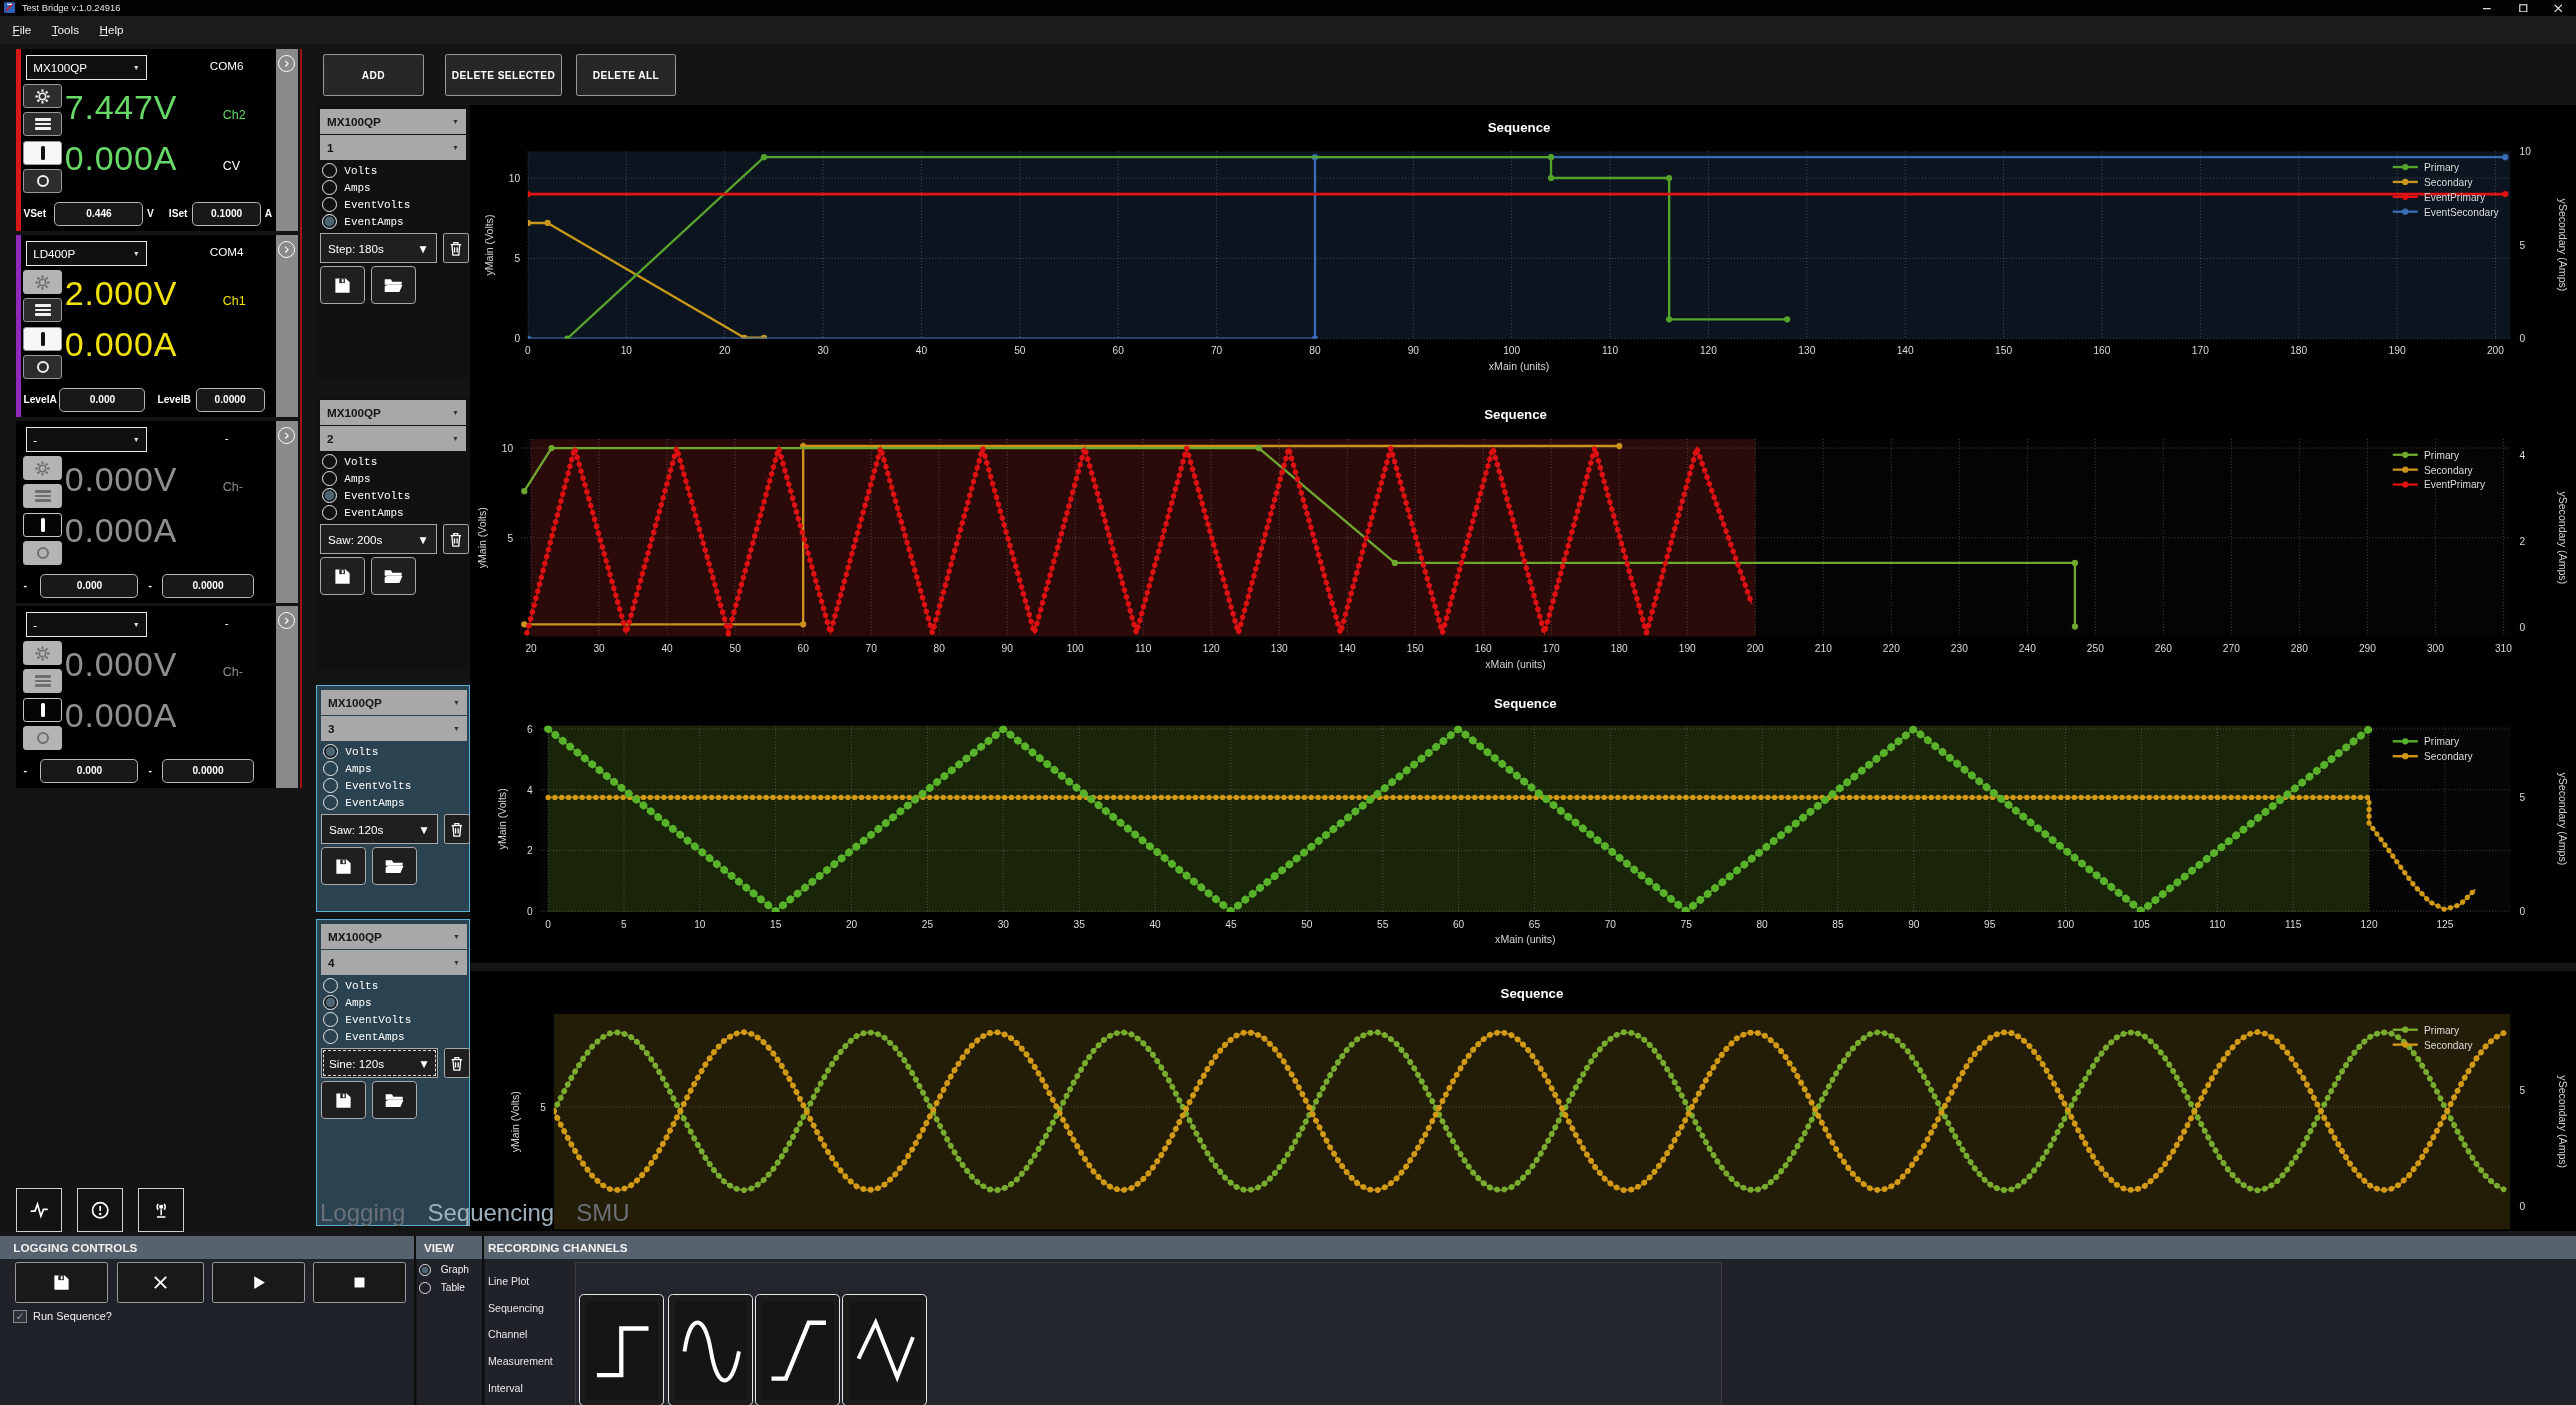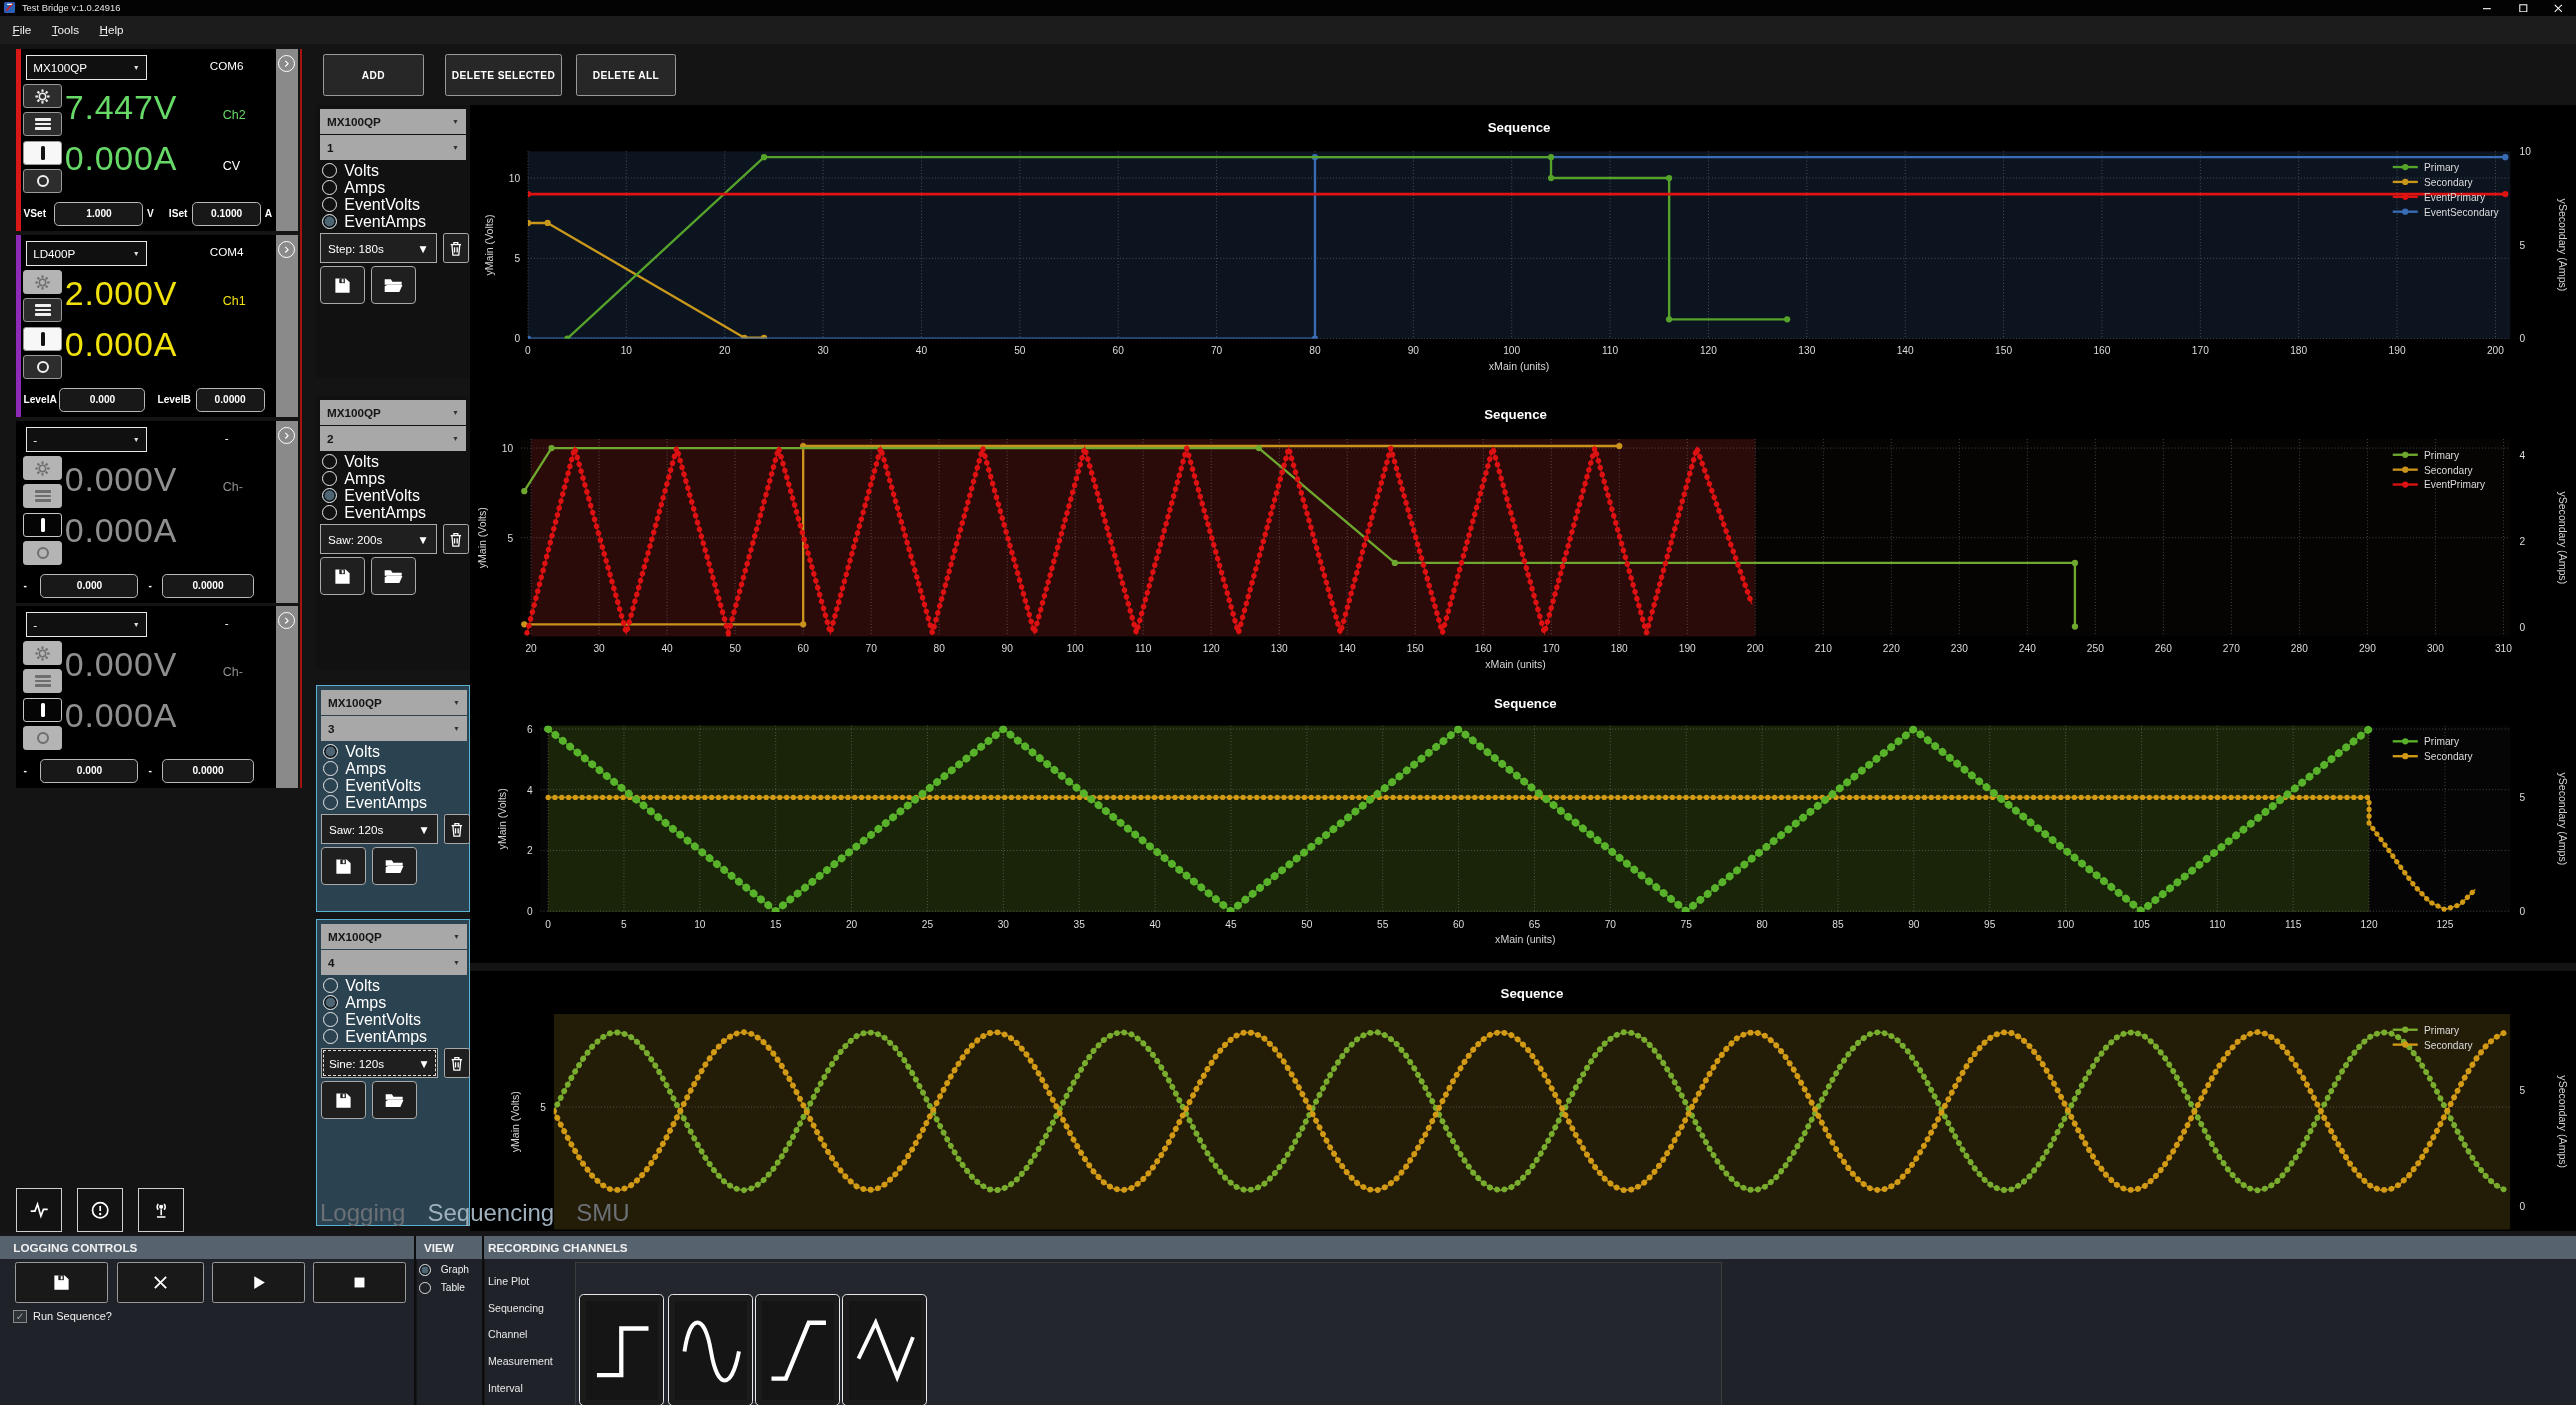--- a/index.html
+++ b/index.html
@@ -45,21 +45,21 @@
 
   
   .step-panel { position:absolute; left:316px; width:154px; background:#111; }
   .step-panel.sel { background:#2b4350; border:0.8px solid #57b2d4; }
   .gray-dd { position:absolute; left:3.9px; width:146px; height:25px; background:#a8a8a8; color:#151515; font-size:11.7px; font-weight:bold; display:flex; align-items:center; justify-content:space-between; padding:0 7px; }
   .gray-dd .caret { font-size:7px; color:#333; }
   .radio-group { position:absolute; left:6.3px; top:57px; right:3.1px; }
   .radio-row { height:17px; display:flex; align-items:center; gap:7px; }
   .radio { width:15px; height:15px; border:1.6px solid #e8e8e8; border-radius:50%; background:transparent; flex:none; }
   .radio.on { background:#4e6573; box-shadow:inset 0 0 0 1.6px #0e1418; }
-  .rlabel { font-size:16px; color:#fff; }
+  .rlabel { font-size:11px; color:#fff;font-family:Liberation Mono, monospace; }
   .wave-dd { position:absolute; left:3.9px; top:128px; width:117px; height:30px; background:#1f1f1f; border:0.8px solid #aaa; color:#fff; font-size:11.7px; display:flex; align-items:center; justify-content:space-between; padding:0 7px; }
   .wave-dd.focus { outline:0.8px dashed #ddd; outline-offset:-3.1px; }
   .trash-btn { position:absolute; left:127px; top:128px; width:26px; height:30px; background:#1f1f1f; border:0.8px solid #aaa; border-radius:2.3px; display:flex; align-items:center; justify-content:center; }
   .sv-btn { position:absolute; top:161px; width:45px; height:38px; background:#1f1f1f; border:0.8px solid #aaa; border-radius:3.9px; display:flex; align-items:center; justify-content:center; }
 
   
   .chart { position:absolute; left:470px; width:2106px; background:#000; }
   .chart svg { position:absolute; left:0; top:0; }
   .grid { stroke:#cfd4da; stroke-opacity:0.5; stroke-width:1; stroke-dasharray:1 3; }
   .tick { fill:#dcdcdc; font-size:13px; font-family:"Liberation Sans",sans-serif; }
@@ -163,21 +163,21 @@
   <div class="read v" style="top:39px">
       <span class="big" style="color: rgb(103, 217, 103);">7.447V</span>
       <span class="sub ch" style="color: rgb(103, 217, 103);">Ch2</span>
     </div>
   <div class="read a" style="top:90px">
       <span class="big" style="color: rgb(103, 217, 103);">0.000A</span>
       <span class="sub mode">CV</span>
     </div>
   <div class="fields">
     <span style="width:31px">VSet</span>
-    <div class="fieldbox" style="width:89px">1.000</div>
+    <div class="fieldbox" style="width:89px">0.446</div>
     <span style="width:14px;text-align:center">V</span>
     <span style="width:30px;text-align:right;margin-right:4.7px">ISet</span>
     <div class="fieldbox" style="width:69px">0.1000</div>
     <span style="width:11px;text-align:right">A</span>
   </div>
   <div class="sidestrip">
       <div class="chevcirc">
         <svg width="9.4" height="9.4" viewBox="0 0 20 20">
           <polyline points="7,4 13,10 7,16" fill="none" stroke="#fff" stroke-width="2.4"></polyline>
         </svg>

